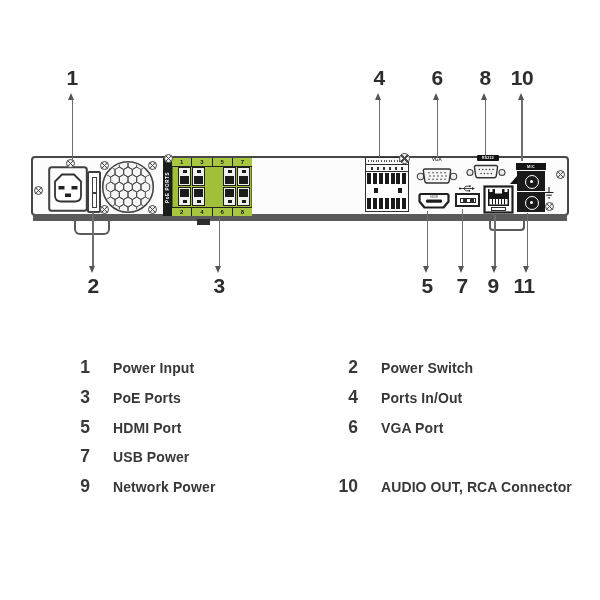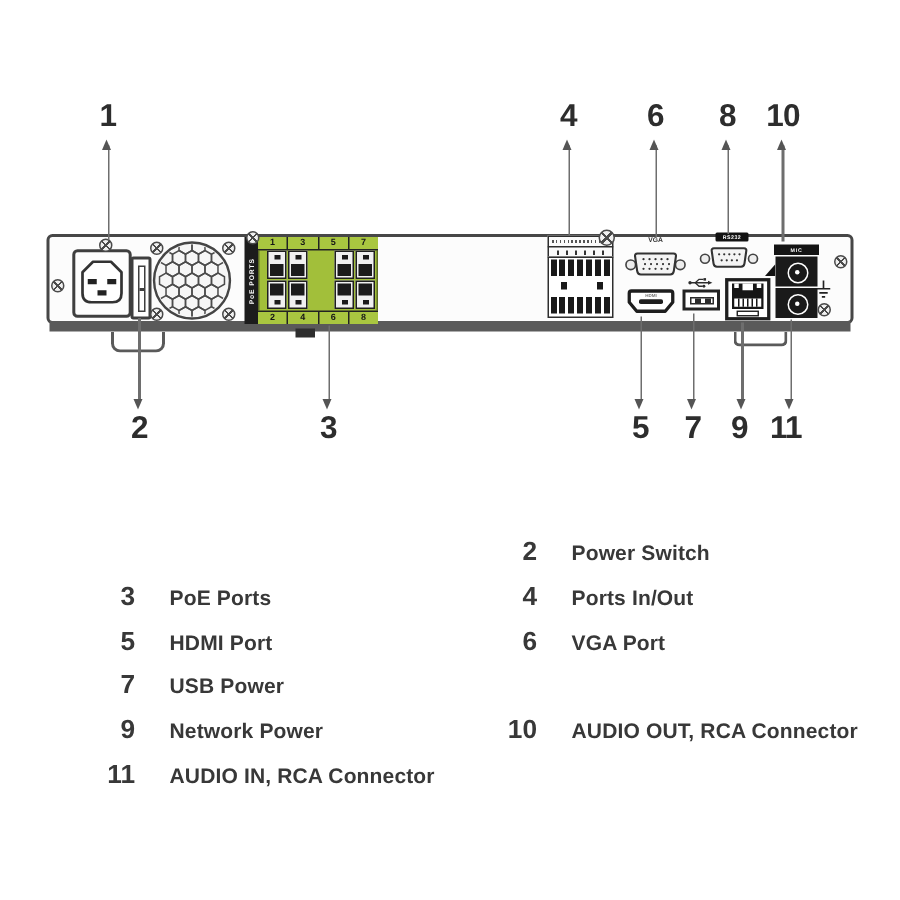--- a/index.html
+++ b/index.html
@@ -335,35 +335,35 @@
   <div class="screw" style="left:33.5px;top:185.5px"></div>
   <div class="screw" style="left:99.5px;top:160.5px"></div>
   <div class="screw" style="left:147.5px;top:160.5px"></div>
   <div class="screw" style="left:99.5px;top:204.5px"></div>
   <div class="screw" style="left:147.5px;top:204.5px"></div>
   <div class="screw" style="left:163.5px;top:153.5px"></div>
   <div class="screw lg" style="left:398.5px;top:152.5px"></div>
   <div class="screw" style="left:555.5px;top:169.5px"></div>
   <div class="screw" style="left:544.5px;top:201.5px"></div>
 
+  <div class="lrow" style="left:46px;top:356px">
+    <span class="lnum">1</span><span class="llabel">Power Input</span>
+  </div>
   <div class="lrow" style="left:46px;top:386px">
     <span class="lnum">3</span><span class="llabel">PoE Ports</span>
   </div>
   <div class="lrow" style="left:46px;top:416px">
     <span class="lnum">5</span><span class="llabel">HDMI Port</span>
   </div>
   <div class="lrow" style="left:46px;top:445px">
     <span class="lnum">7</span><span class="llabel">USB Power</span>
   </div>
   <div class="lrow" style="left:46px;top:475px">
     <span class="lnum">9</span><span class="llabel">Network Power</span>
   </div>
-  <div class="lrow" style="left:46px;top:505px">
-    <span class="lnum">11</span><span class="llabel">AUDIO IN, RCA Connector</span>
-  </div>
   <div class="lrow" style="left:314px;top:356px">
     <span class="lnum">2</span><span class="llabel">Power Switch</span>
   </div>
   <div class="lrow" style="left:314px;top:386px">
     <span class="lnum">4</span><span class="llabel">Ports In/Out</span>
   </div>
   <div class="lrow" style="left:314px;top:416px">
     <span class="lnum">6</span><span class="llabel">VGA Port</span>
   </div>
   <div class="lrow" style="left:314px;top:475px">

